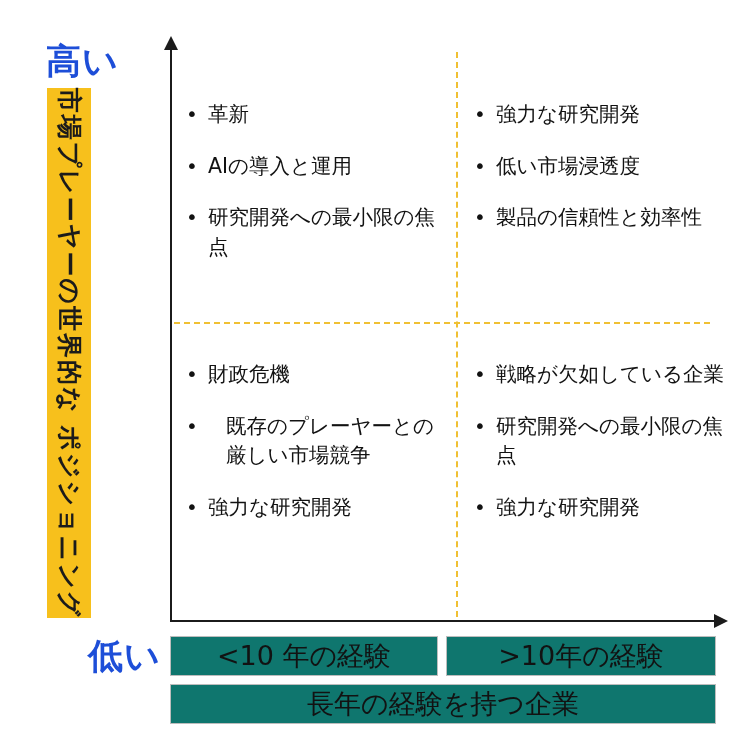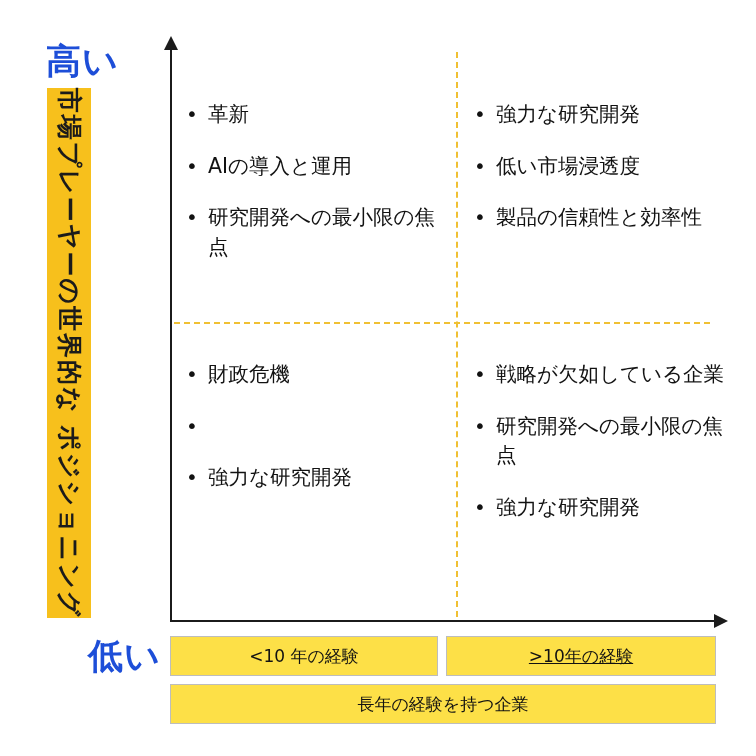--- a/index.html
+++ b/index.html
@@ -158,29 +158,29 @@
   
   .bullet-item.indented .bullet-dot {
     width: 40px;
   }
 
   
   .bottom-box {
     position: absolute;
     box-sizing: border-box;
     border: 1.5px solid #bdbdbd;
-    background: #fde047;
+    background: #0f766e;
     display: flex;
     align-items: center;
     justify-content: center;
-    font-size: 17px;
+    font-size: 27px;
     color: #121212;
   }
   #box-left  { left: 170px; top: 636px; width: 268px; height: 40px; }
-  #box-right { left: 446px; top: 636px; width: 270px; height: 40px; text-decoration: underline; }
+  #box-right { left: 446px; top: 636px; width: 270px; height: 40px; }
   #box-wide  { left: 170px; top: 684px; width: 546px; height: 40px; }
 </style>
 </head>
 <body>
 
 <div id="canvas">
 
   <div id="label-high" class="axis-extreme">高い</div>
   <div id="label-low" class="axis-extreme">低い</div>
 
@@ -231,20 +231,21 @@
   </div>
 
   <div id="q-bottom-left" class="quadrant">
     <ul class="bullet-list">
       <li class="bullet-item">
         <span class="bullet-dot">•</span>
         <span class="bullet-text">財政危機</span>
       </li>
       <li class="bullet-item indented">
         <span class="bullet-dot">•</span>
+        <span class="bullet-text">既存のプレーヤーとの厳しい市場競争</span>
       </li>
       <li class="bullet-item">
         <span class="bullet-dot">•</span>
         <span class="bullet-text">強力な研究開発</span>
       </li>
     </ul>
   </div>
 
   <div id="q-bottom-right" class="quadrant">
     <ul class="bullet-list">

